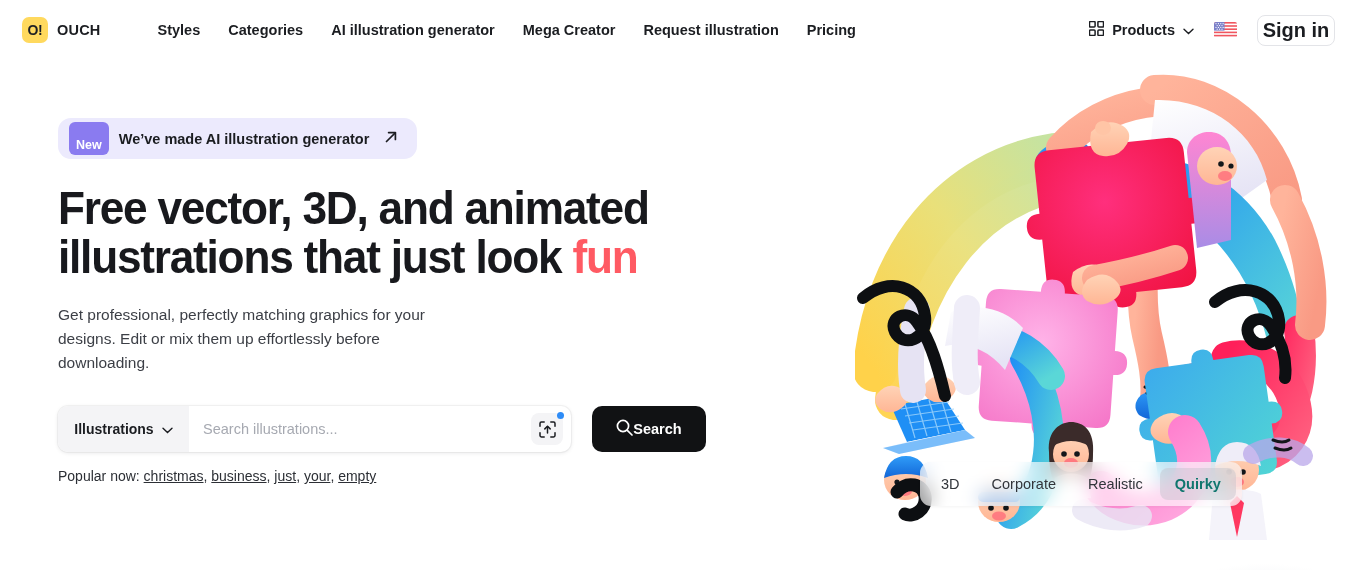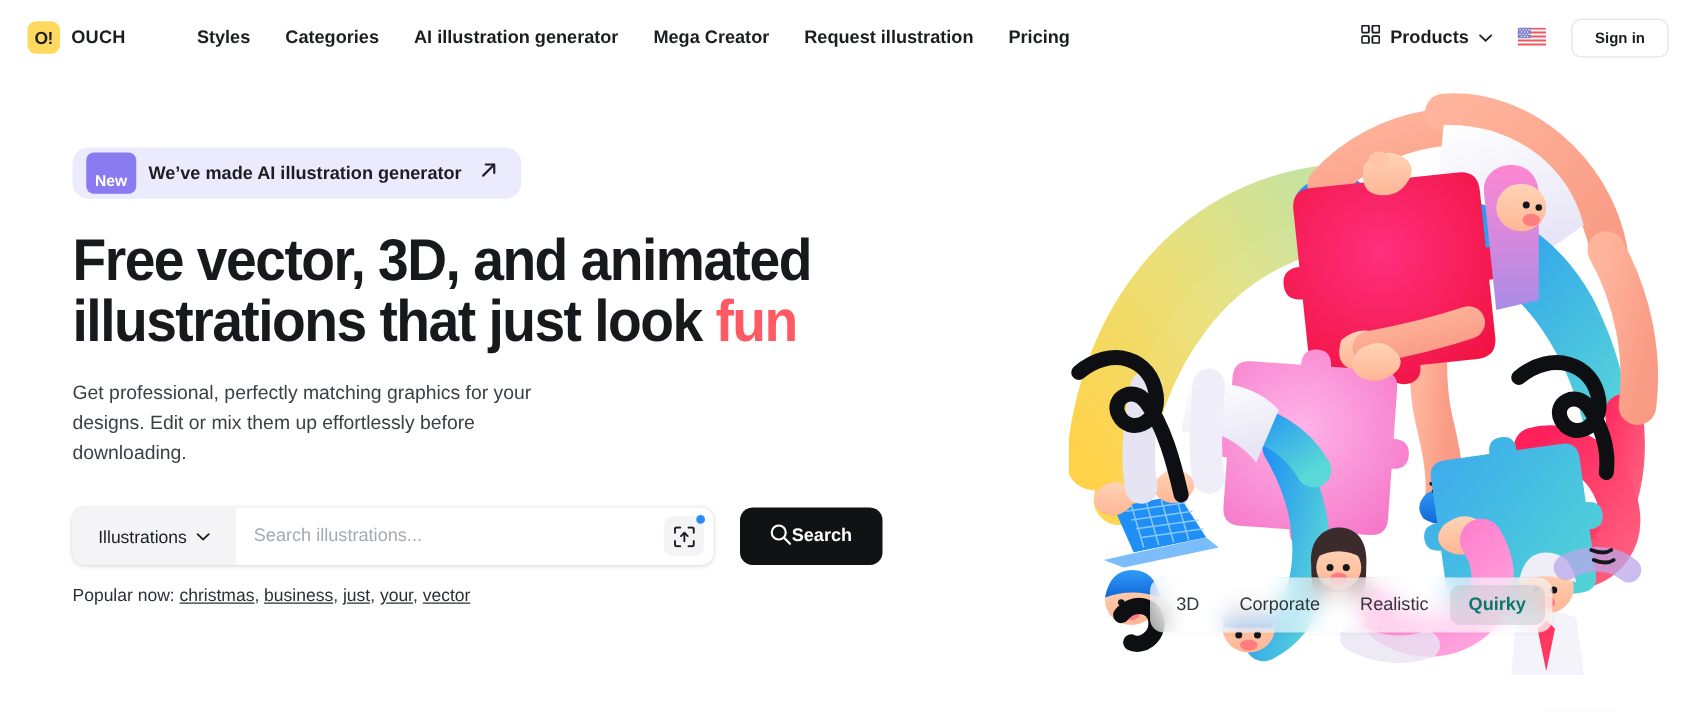--- a/index.html
+++ b/index.html
@@ -36,21 +36,21 @@
     display: flex; align-items: center; gap: 20px;
   }
   .products-btn { display: flex; align-items: center; gap: 8px; cursor: pointer; }
   .grid-icon { display: block; }
   .products-label { font-size: 14.5px; font-weight: bold; color: #1b1d21; }
   .chev { display:block; }
   .flag { width: 23px; height: 16px; border-radius: 2px; overflow: hidden; display:block; }
   .signin-btn {
     width: 78px; height: 31px; border: 1px solid #e3e4e8; border-radius: 8px;
     background: #fff; display: flex; align-items: center; justify-content: center;
-    font-size: 12px; font-weight: bold; color: #1b1d21; cursor: pointer;
+    font-size: 20px; font-weight: bold; color: #1b1d21; cursor: pointer;
   }
 
   
   .hero-left { position: absolute; left: 58px; top: 60px; width: 700px; }
 
   .promo {
     display: inline-flex; align-items: center; gap: 10px;
     background: #eceafd; border-radius: 13px;
     padding: 0 18px 0 11px; height: 41px; margin-top: 58px;
     cursor: pointer;
@@ -83,21 +83,21 @@
   .search-box {
     width: 513px; height: 46px; border-radius: 10px;
     background: #fff; display: flex; align-items: stretch; overflow: hidden;
     box-shadow: 0 1px 4px rgba(20,20,30,0.10), 0 0 0 1px rgba(20,20,30,0.04);
   }
   .search-cat {
     width: 131px; background: #f4f4f6;
     display: flex; align-items: center; justify-content: center; gap: 8px;
     cursor: pointer;
   }
-  .search-cat-label { font-size: 14px; font-weight: normal; color: #1b1d21; }
+  .search-cat-label { font-size: 14px; font-weight: bold; color: #1b1d21; }
   .search-input-wrap { flex: 1; display: flex; align-items: center; padding-left: 14px; }
   .search-input {
     flex: 1; border: none; outline: none; font-size: 14.5px;
     color: #1b1d21; font-family: "Liberation Sans", sans-serif; background: transparent;
   }
   .search-input::placeholder { color: #a6a9b1; }
   .scan-btn {
     position: relative; width: 32px; height: 32px; margin-right: 8px;
     border-radius: 8px; background: #f4f4f6;
     display: flex; align-items: center; justify-content: center; cursor: pointer;
@@ -467,17 +467,17 @@
             <circle cx="7" cy="7" r="5.6" fill="none" stroke="#ffffff" stroke-width="1.7"></circle>
             <path d="M11.3 11.3 L16 16" stroke="#ffffff" stroke-width="1.7" stroke-linecap="round"></path>
           </svg>
         </span>
         <span class="search-btn-label">Search</span>
       </button>
     </div>
 
     <div class="popular">
       <span class="popular-label">Popular now:</span>
-      <span class="popular-link">christmas</span><span>, </span><span class="popular-link">business</span><span>, </span><span class="popular-link">just</span><span>, </span><span class="popular-link">your</span><span>, </span><span class="popular-link">vector</span>
+      <span class="popular-link">christmas</span><span>, </span><span class="popular-link">business</span><span>, </span><span class="popular-link">just</span><span>, </span><span class="popular-link">your</span><span>, </span><span class="popular-link">empty</span>
     </div>
 
   </div>
 </div>
 
 </body></html>

